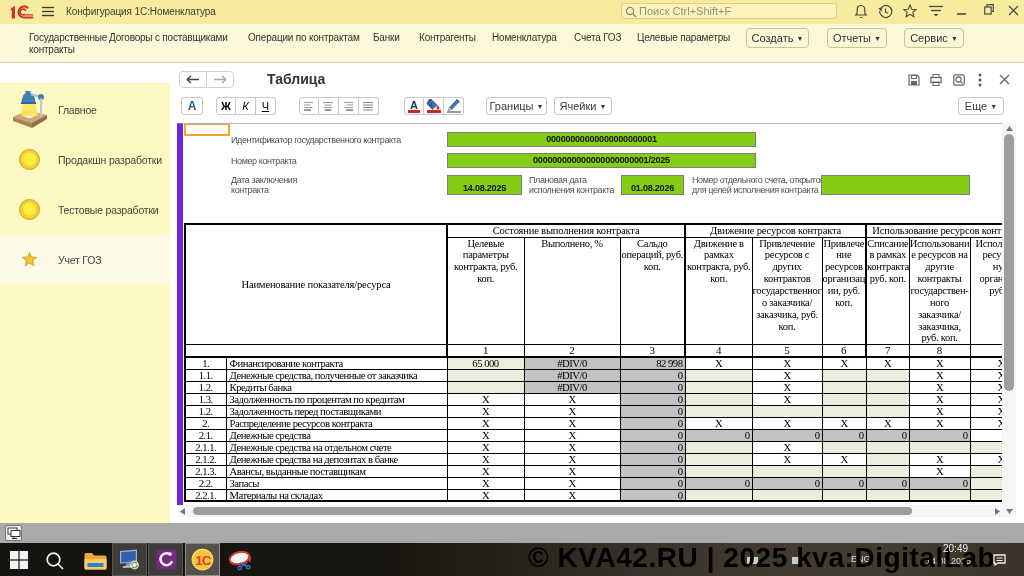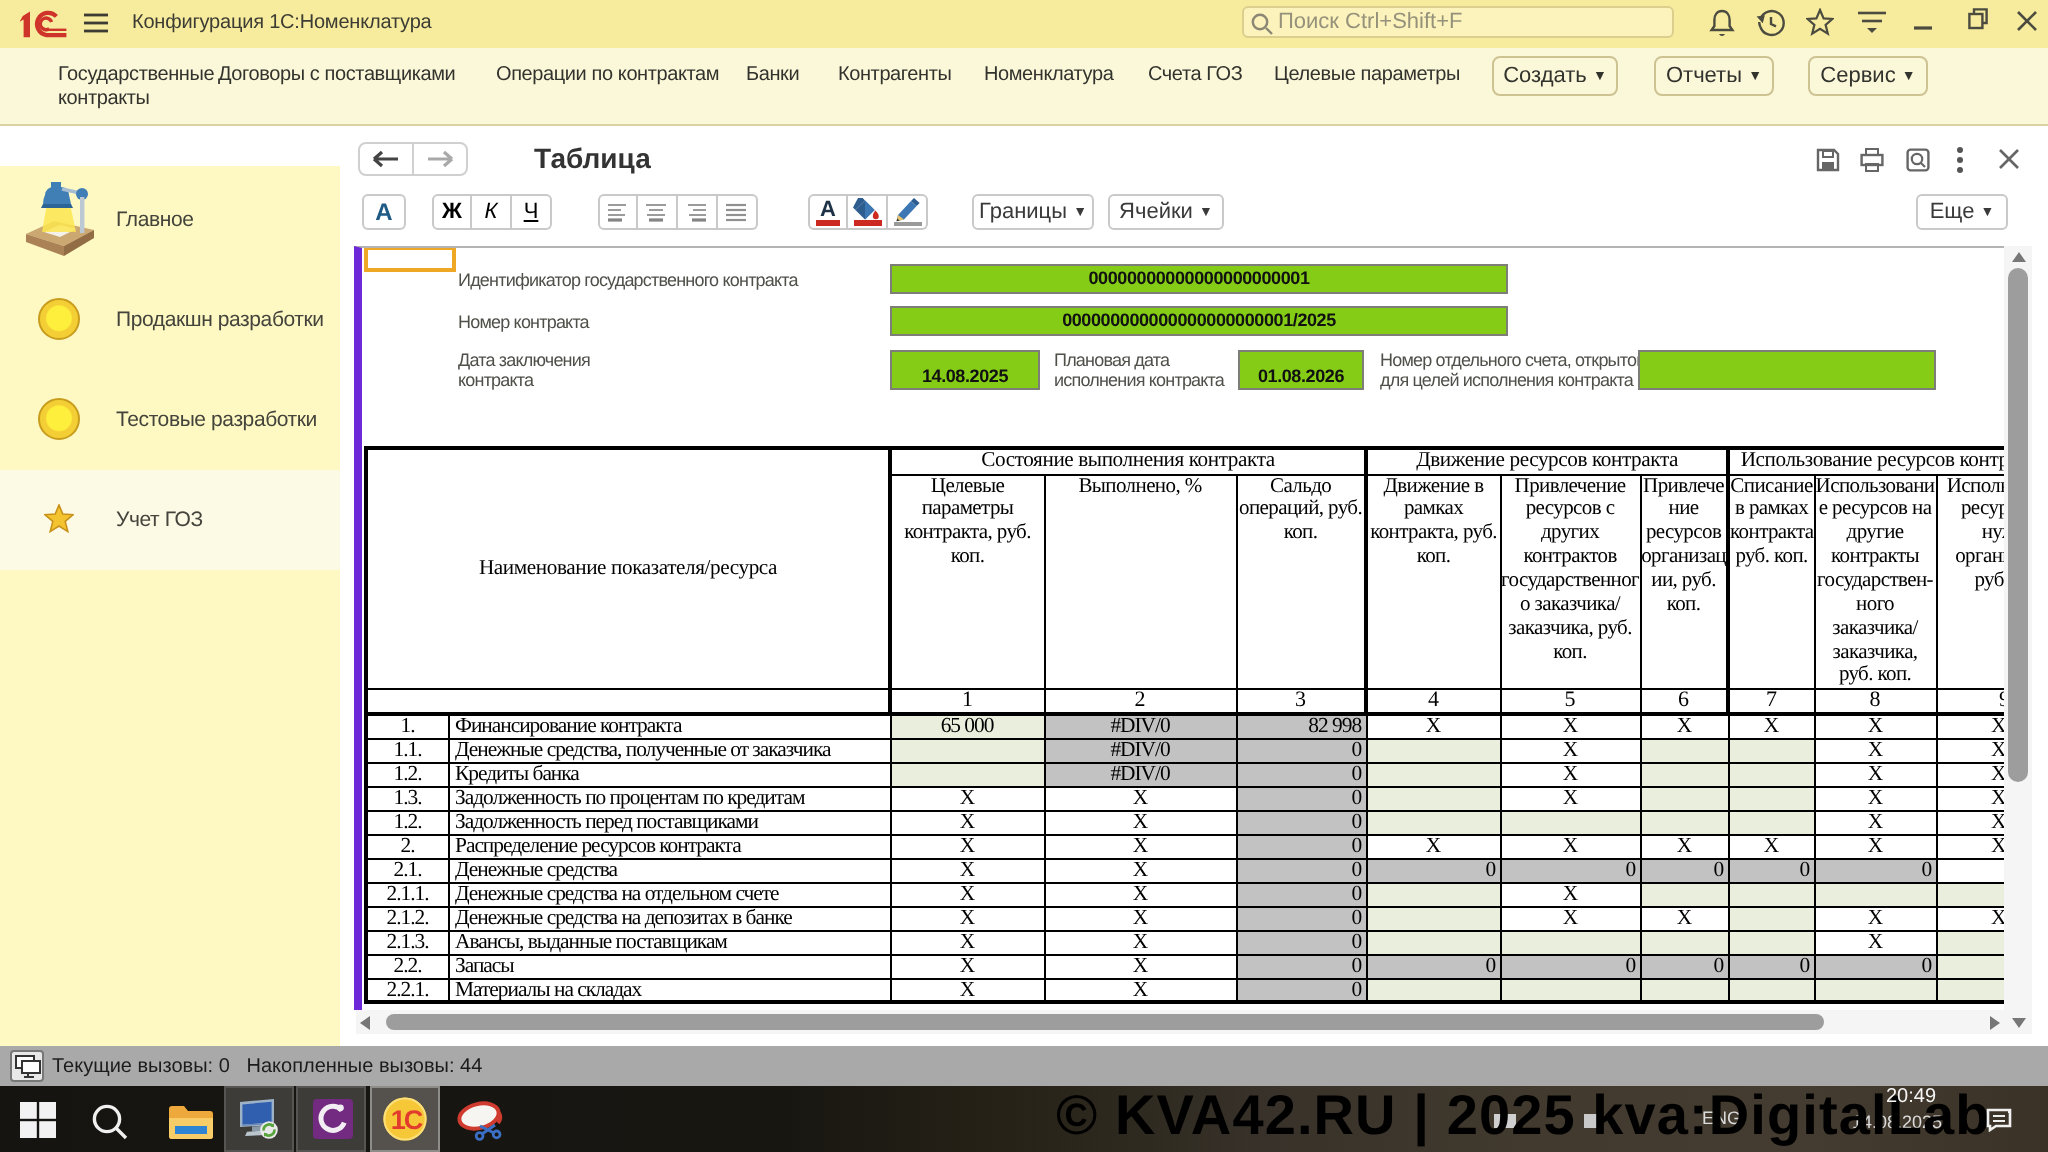--- a/index.html
+++ b/index.html
@@ -29,21 +29,21 @@
 #ttl{position:absolute;left:97px;top:8px;font-size:14px;font-weight:bold;color:#333;}
 
 #toolbar{position:absolute;left:0;top:32px;width:854px;height:28px;background:#fff;}
 .tbtn{position:absolute;top:2px;height:18px;background:#fff;border:1px solid #c9c9c9;border-radius:3px;}
 .tgroup{position:absolute;top:2px;height:18px;display:flex;}
 .tgroup>div{width:20px;height:18px;background:#fff;border:1px solid #c9c9c9;border-left:none;position:relative;}
 .tgroup>div:first-child{border-left:1px solid #c9c9c9;border-radius:3px 0 0 3px;}
 .tgroup>div:last-child{border-radius:0 3px 3px 0;}
 .ddbtn{position:absolute;top:2px;height:18px;background:#fff;border:1px solid #c9c9c9;border-radius:3px;font-size:11px;color:#3a3a3a;text-align:center;}
 
-#sheet{position:absolute;left:7px;top:60px;width:825px;height:382px;border-top:1px solid #b4b4b4;border-left:4px solid #6d28d9;overflow:hidden;background:#fff;}
+#sheet{position:absolute;left:7px;top:60px;width:825px;height:382px;border-top:1px solid #b4b4b4;border-left:6px solid #6d28d9;overflow:hidden;background:#fff;}
 #curcell{position:absolute;left:1px;top:-1px;width:46px;height:13px;background:#fff;border:2px solid #efa726;}
 .flabel{position:absolute;font-size:9px;letter-spacing:-0.4px;color:#50504a;line-height:10px;}
 .gbox{position:absolute;background:#84cc16;border:1px solid #7e7e78;font-size:9px;font-weight:bold;color:#111;text-align:center;letter-spacing:-0.2px;}
 
 #bigtable{position:absolute;left:1px;top:99px;width:860px;border-collapse:collapse;font-family:"Liberation Serif",serif;font-size:11px;color:#000;table-layout:fixed;}
 #bigtable td{border:1px solid #000;overflow:hidden;white-space:nowrap;padding:0;text-align:center;vertical-align:top;line-height:11.6px;}
 #bigtable .hA{height:9px;line-height:10px;font-size:10.6px;letter-spacing:-0.2px;}
 #bigtable .hB td{height:105px;line-height:11.85px;font-size:10.5px;letter-spacing:-0.3px;}
 #bigtable .hN td{height:11px;line-height:11px;}
 #bigtable .dr td{height:12px;line-height:10.6px;vertical-align:middle;font-size:10.7px;letter-spacing:-0.5px;}
@@ -510,21 +510,20 @@
 </div>
 
 <div id="statusbar">
   <div class="abs" style="left:5px;top:2px;width:17px;height:16px;background:#e8e8e8;border:1px solid #777;border-radius:2px">
     <svg width="15" height="14" viewBox="0 0 15 14">
           <rect x="2" y="2" width="9" height="6" fill="#fff" stroke="#333" stroke-width="1"></rect>
           <rect x="5" y="4.5" width="9" height="6" fill="#fff" stroke="#333" stroke-width="1"></rect>
           <path d="M8 10.5 V12 M6 12.5 H11" stroke="#333" stroke-width="1"></path>
         </svg>
   </div>
-  <div class="txt">Текущие вызовы: 0&nbsp;&nbsp;&nbsp;Накопленные вызовы: 44</div>
 </div>
 
 <div id="taskbar">
   <svg class="abs" style="left:10px;top:8px" width="18" height="18" viewBox="0 0 18 18">
         <g fill="#f2f2f2">
           <rect x="0" y="0" width="8.4" height="8.4"></rect>
           <rect x="9.6" y="0" width="8.4" height="8.4"></rect>
           <rect x="0" y="9.6" width="8.4" height="8.4"></rect>
           <rect x="9.6" y="9.6" width="8.4" height="8.4"></rect>
         </g>

